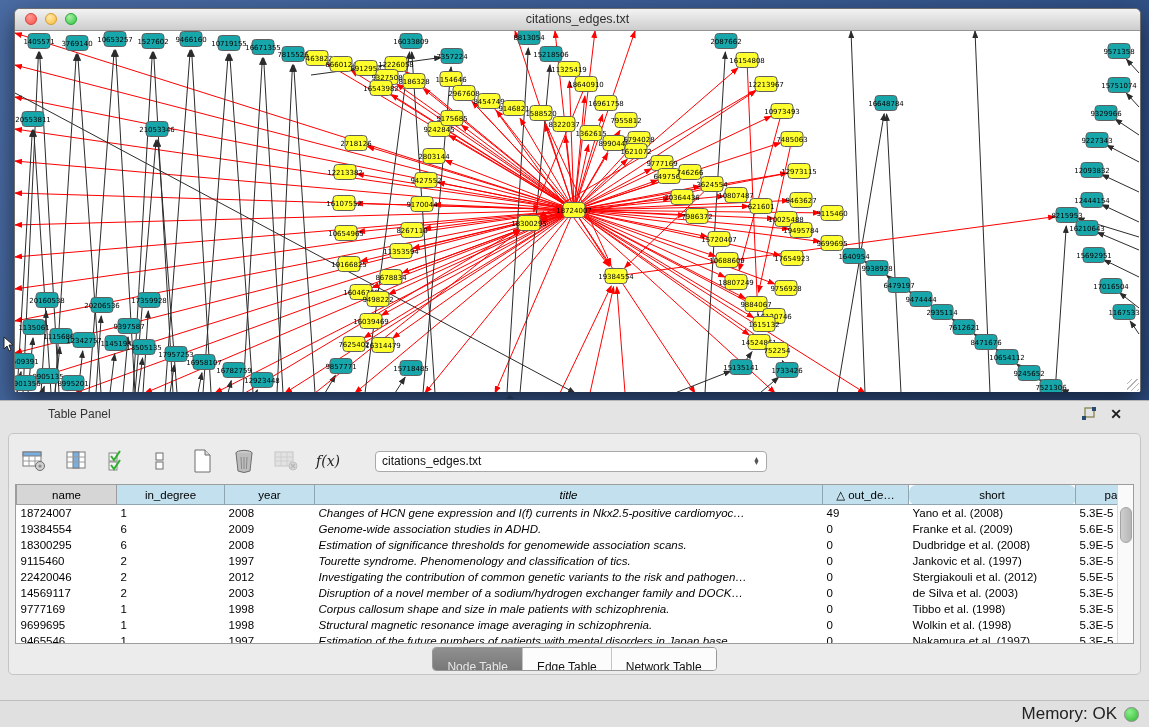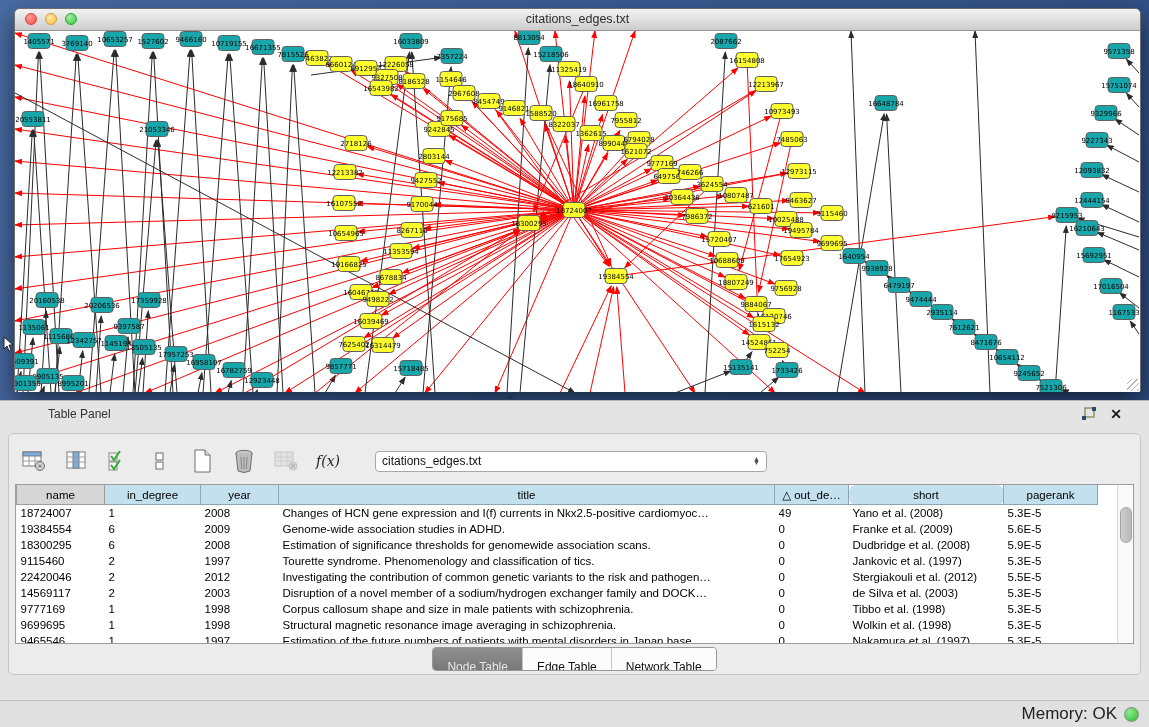--- a/index.html
+++ b/index.html
@@ -43,25 +43,25 @@
   .fx{font-family:"DejaVu Serif",serif;font-style:italic;font-size:14px;color:#222;}
   .dropdown{margin-left:18px;width:392px;height:21px;background:#fff;border:1px solid #a9a9a9;border-radius:4px;
     display:flex;align-items:center;font-size:12px;color:#111;padding:0 6px;box-sizing:border-box;}
   .dd-label{flex:1;}
   .dd-step{display:flex;flex-direction:column;align-items:center;line-height:4px;color:#555;font-size:7px;}
   
   .table-wrap{position:absolute;left:6px;right:6px;top:50px;bottom:30px;background:#fff;
     border:1px solid #9d9d9d;overflow:hidden;}
   table{border-collapse:collapse;table-layout:fixed;font-size:11.5px;color:#000;width:1106px;}
   th{height:19px;font-weight:normal;background:#c2e0ee;border:1px solid #8fa6b2;border-top:none;
-     text-align:center;overflow:hidden;white-space:nowrap;padding:0 0;}
+     text-align:center;overflow:hidden;white-space:nowrap;padding:0 6px;}
   th.sel{background:#d6d6d6;border-color:#9d9d9d;}
   th.filler{background:#fff;border:none;}
   td{height:16px;padding:0 4px;overflow:hidden;white-space:nowrap;border:none;}
-  .c0{width:87px;}.c1{width:95px;}.c2{width:77px;}.c3{width:495px;}.c4{width:73px;}.c5{width:154px;border-radius:7px;}.c6{width:93px;margin-top:48px;}
+  .c0{width:87px;}.c1{width:95px;}.c2{width:77px;}.c3{width:495px;font-style:italic;}.c4{width:73px;}.c5{width:154px;border-radius:7px;}.c6{width:93px;margin-top:48px;}
   .vscroll{position:absolute;top:0;right:0;width:15px;bottom:0;background:#fafafa;border-left:1px solid #d8d8d8;}
   .vthumb{position:absolute;top:22px;left:2px;width:10px;height:34px;background:linear-gradient(90deg,#cfcfcf,#b7b7b7);
     border:1px solid #a3a3a3;border-radius:6px;}
   
   .tabs{position:absolute;left:0;right:0;bottom:3px;height:24px;display:flex;justify-content:center;}
   .tabs-inner{display:flex;border:1px solid #979797;border-radius:4px;overflow:hidden;background:#fcfcfc;height:22px;}
   .tab{font-size:12px;padding:8px 14px;border:none;background:#fcfcfc;color:#111;line-height:22px;border-left:1px solid #c4c4c4;}
   .tab:first-child{border-left:none;}
   .tab.selected{background:linear-gradient(#909090,#787878);color:#e8e8e8;}
   

